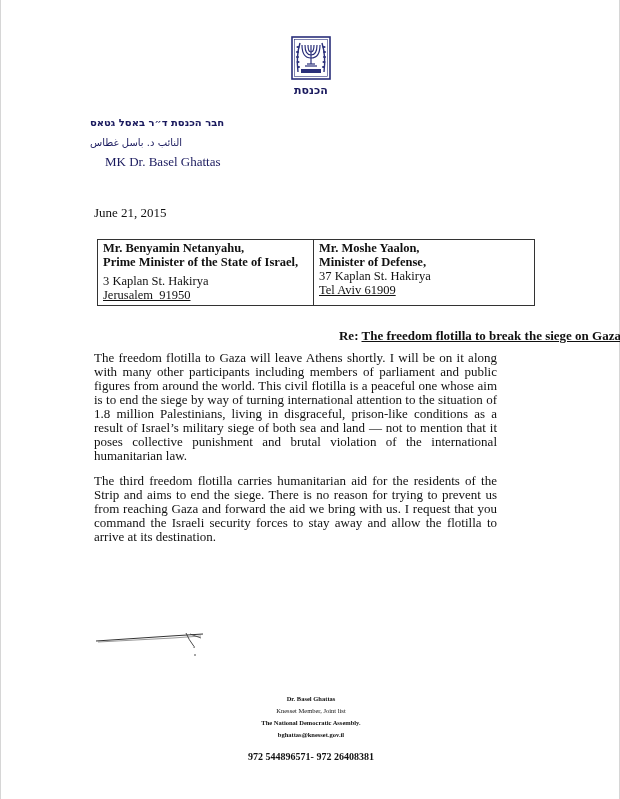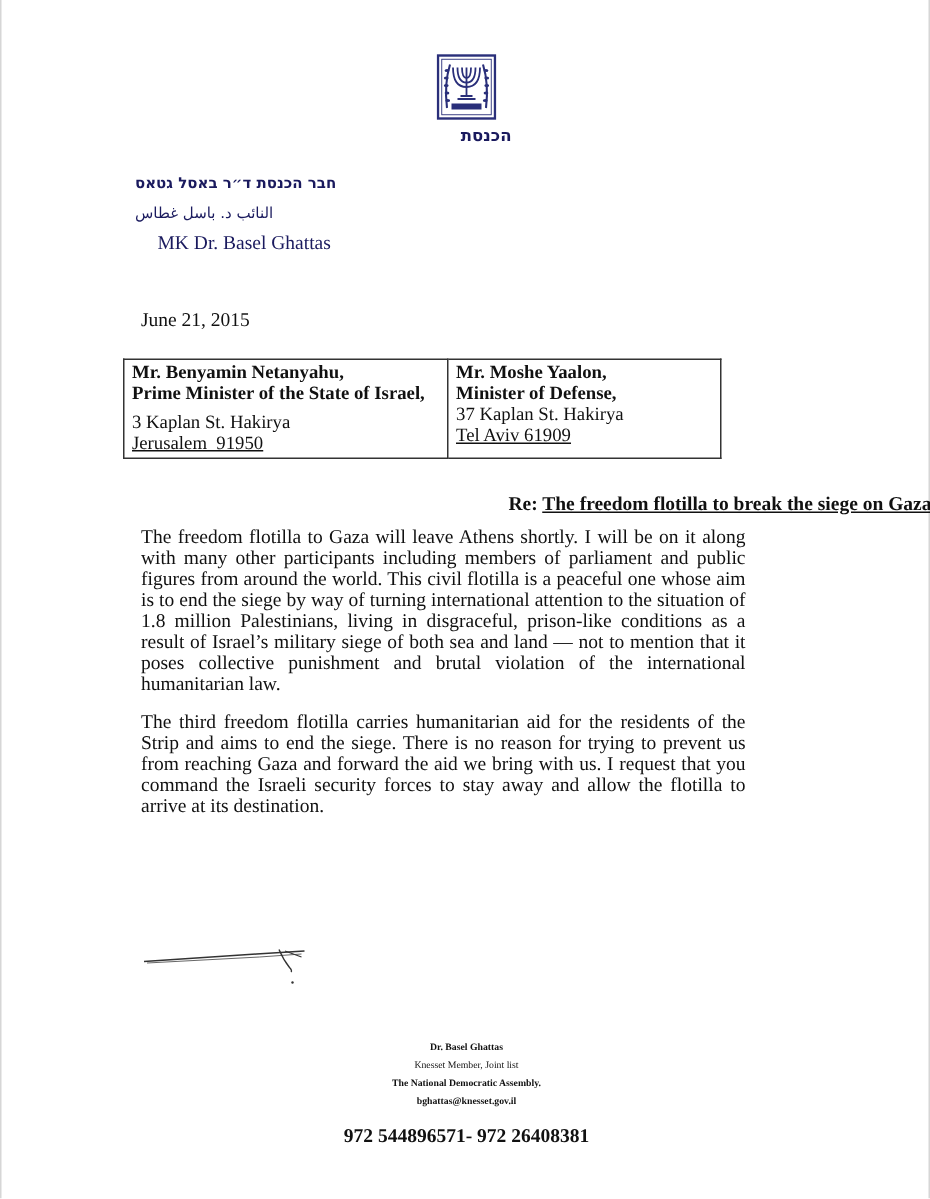--- a/index.html
+++ b/index.html
@@ -1,44 +1,44 @@
 <!DOCTYPE html>
 <html><head>
 <meta charset="utf-8">
 <style>
   html, body { margin:0; padding:0; background:#ffffff; }
   body { width:620px; height:799px; position:relative; overflow:hidden;
          font-family:"Liberation Serif", serif; color:#111; }
   .page { position:absolute; left:0; top:0; width:620px; height:799px; background:#fff;
           border-left:1px solid #d6d6d6; border-right:1px solid #d6d6d6; box-sizing:border-box; }
   .emblem { position:absolute; left:290px; top:36px; width:40px; height:44px; }
-  .knesset-label { position:absolute; left:280px; top:84px; width:60px; 
+  .knesset-label { position:absolute; left:280px; top:84px; width:60px; text-align:center;
           font-family:"DejaVu Sans", sans-serif; font-weight:bold; font-size:11px; color:#1a1a5e; direction:rtl; }
   .hdr-he { position:absolute; left:89px; top:117px; font-family:"DejaVu Sans", sans-serif;
           font-weight:bold; font-size:10px; color:#1a1a5e; direction:rtl; }
   .hdr-ar { position:absolute; left:89px; top:137px; font-family:"DejaVu Sans", sans-serif;
           font-size:10px; color:#1a1a5e; direction:rtl; }
   .hdr-en { position:absolute; left:104px; top:154px; font-size:13px; color:#1a1a5e;text-align:center; }
   .date { position:absolute; left:93px; top:205px; font-size:13px; }
-  table.addr { position:absolute; left:81px; top:239px; width:399px; border-collapse:collapse;
+  table.addr { position:absolute; left:96px; top:239px; width:438px; border-collapse:collapse;
           border:1px solid #333; font-size:12.5px; line-height:14px; }
   table.addr td { border:1px solid #333; vertical-align:top; padding:1px 5px 0 5px; height:64px; }
   table.addr td.left { width:205px; }
   .bold { font-weight:bold; }
   .ul { text-decoration:underline; }
   .gap { height:5px; }
   .subject { position:absolute; left:0; width:620px; top:328px; text-align:right; font-weight:bold; font-size:13px; }
   .para { position:absolute; left:93px; width:403px; font-size:13px; line-height:14px; text-align:justify; }
   .p1 { top:351px; } .p2 { top:474px; } .p3 { top:533px; }
   .closing { position:absolute; left:93px; top:601px; font-size:13px; line-height:15px; }
   .signature { position:absolute; left:92px; top:630px; width:120px; height:28px; }
   .footer { position:absolute; left:0; width:620px; top:693px; text-align:center; font-size:6.5px;
           line-height:12px; color:#111; }
   .footer .fb { font-weight:bold; }
-  .footer .phone { font-size:13px; margin-top:10px; }
+  .footer .phone { font-size:10px; margin-top:10px; }
 </style>
 </head>
 <body>
 
 <div class="page">
 
   <svg class="emblem" viewBox="0 0 40 44">
     <rect x="1" y="1" width="38" height="42" fill="#fff" stroke="#2a2f7a" stroke-width="1.6"></rect>
     <rect x="3.5" y="3.5" width="33" height="37" fill="none" stroke="#2a2f7a" stroke-width="0.6"></rect>
     <path d="M7 36 Q5 20 9 7" fill="none" stroke="#2a2f7a" stroke-width="1.4"></path>

